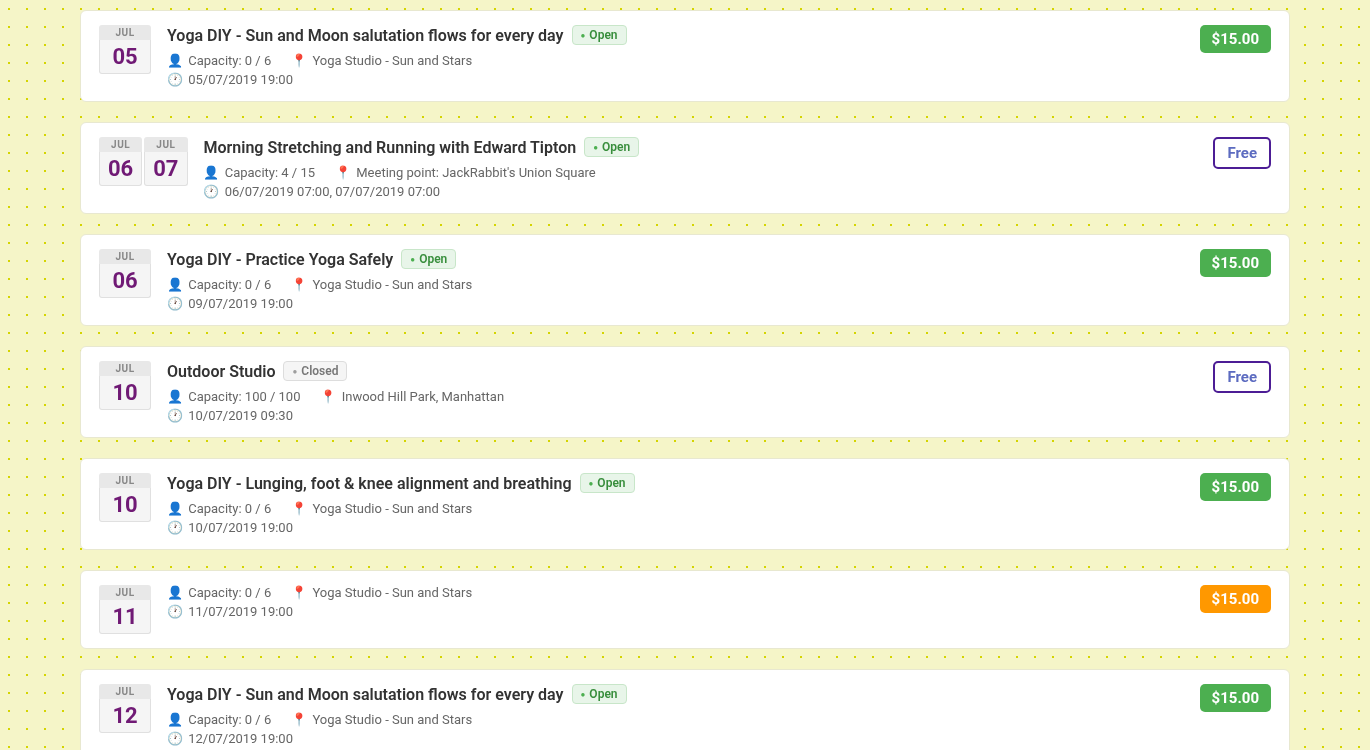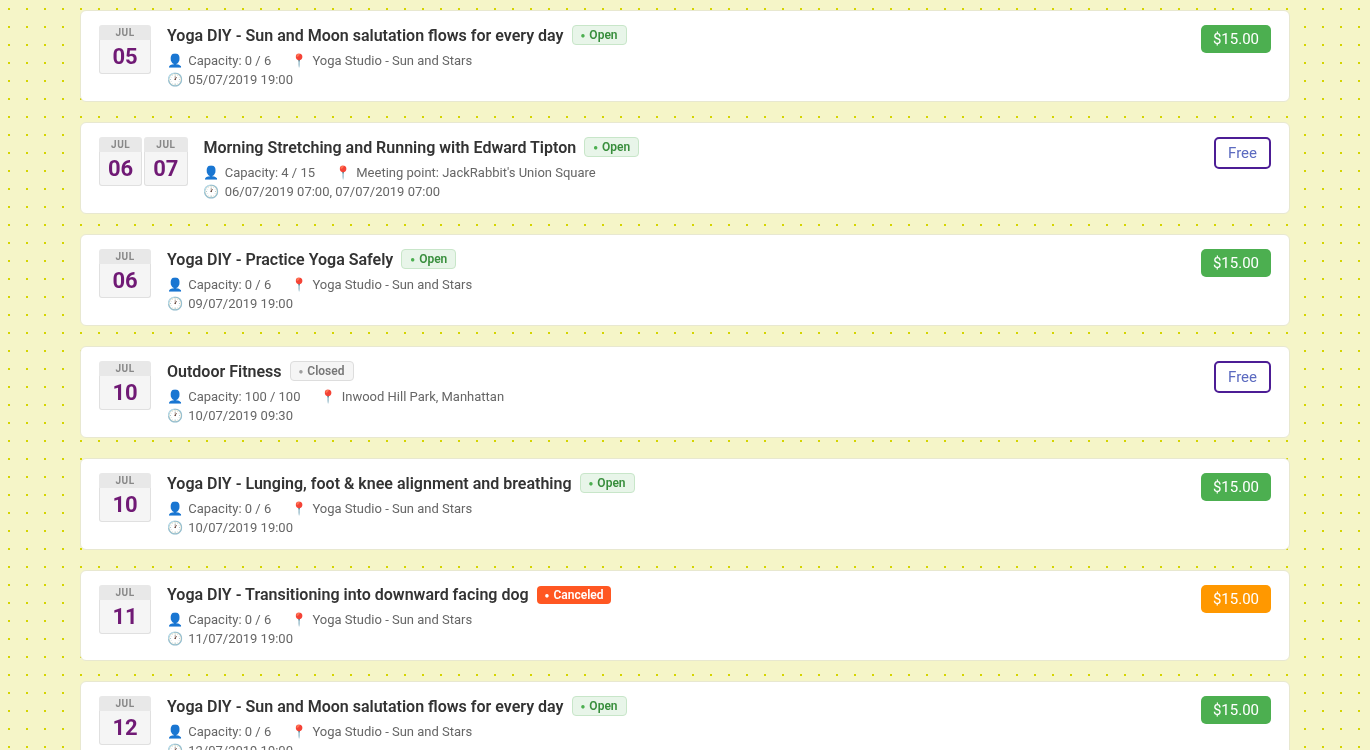--- a/index.html
+++ b/index.html
@@ -135,21 +135,21 @@
     }
     .meta-icon {
       font-size: 13px;
       color: #999;
     }
     .price-badge {
       display: inline-block;
       padding: 5px 12px;
       border-radius: 5px;
       font-size: 15px;
-      font-weight: 400;
+      font-weight: 700;
       white-space: nowrap;
       align-self: center;
       margin-left: 13px;
     }
     .price-green {
       background-color: #4caf50;
       color: #fff;
     }
     .price-orange {
       background-color: #ff9800;
@@ -271,21 +271,21 @@
   </div>
     <div class="event-card">
 
       <div class="date-badge">
         <div class="date-month">JUL</div>
         <div class="date-day">10</div>
       </div>
 
     <div class="event-info">
       <div class="event-title-row">
-        <span class="event-title">Outdoor Fitness</span>
+        <span class="event-title">Outdoor Studio</span>
         <span class="badge badge-closed">Closed</span>
       </div>
       <div class="event-meta">
         <span class="meta-item">
           <span class="meta-icon">👤</span>
           <span>Capacity: 100 / 100</span>
         </span>
         <span class="meta-item">
           <span class="meta-icon">📍</span>
           <span>Inwood Hill Park, Manhattan</span>
@@ -332,24 +332,20 @@
     </div>
   </div>
     <div class="event-card">
 
       <div class="date-badge">
         <div class="date-month">JUL</div>
         <div class="date-day">11</div>
       </div>
 
     <div class="event-info">
-      <div class="event-title-row">
-        <span class="event-title">Yoga DIY - Transitioning into downward facing dog</span>
-        <span class="badge badge-canceled">Canceled</span>
-      </div>
       <div class="event-meta">
         <span class="meta-item">
           <span class="meta-icon">👤</span>
           <span>Capacity: 0 / 6</span>
         </span>
         <span class="meta-item">
           <span class="meta-icon">📍</span>
           <span>Yoga Studio - Sun and Stars</span>
         </span>
         <span class="meta-item" style="width:100%">

